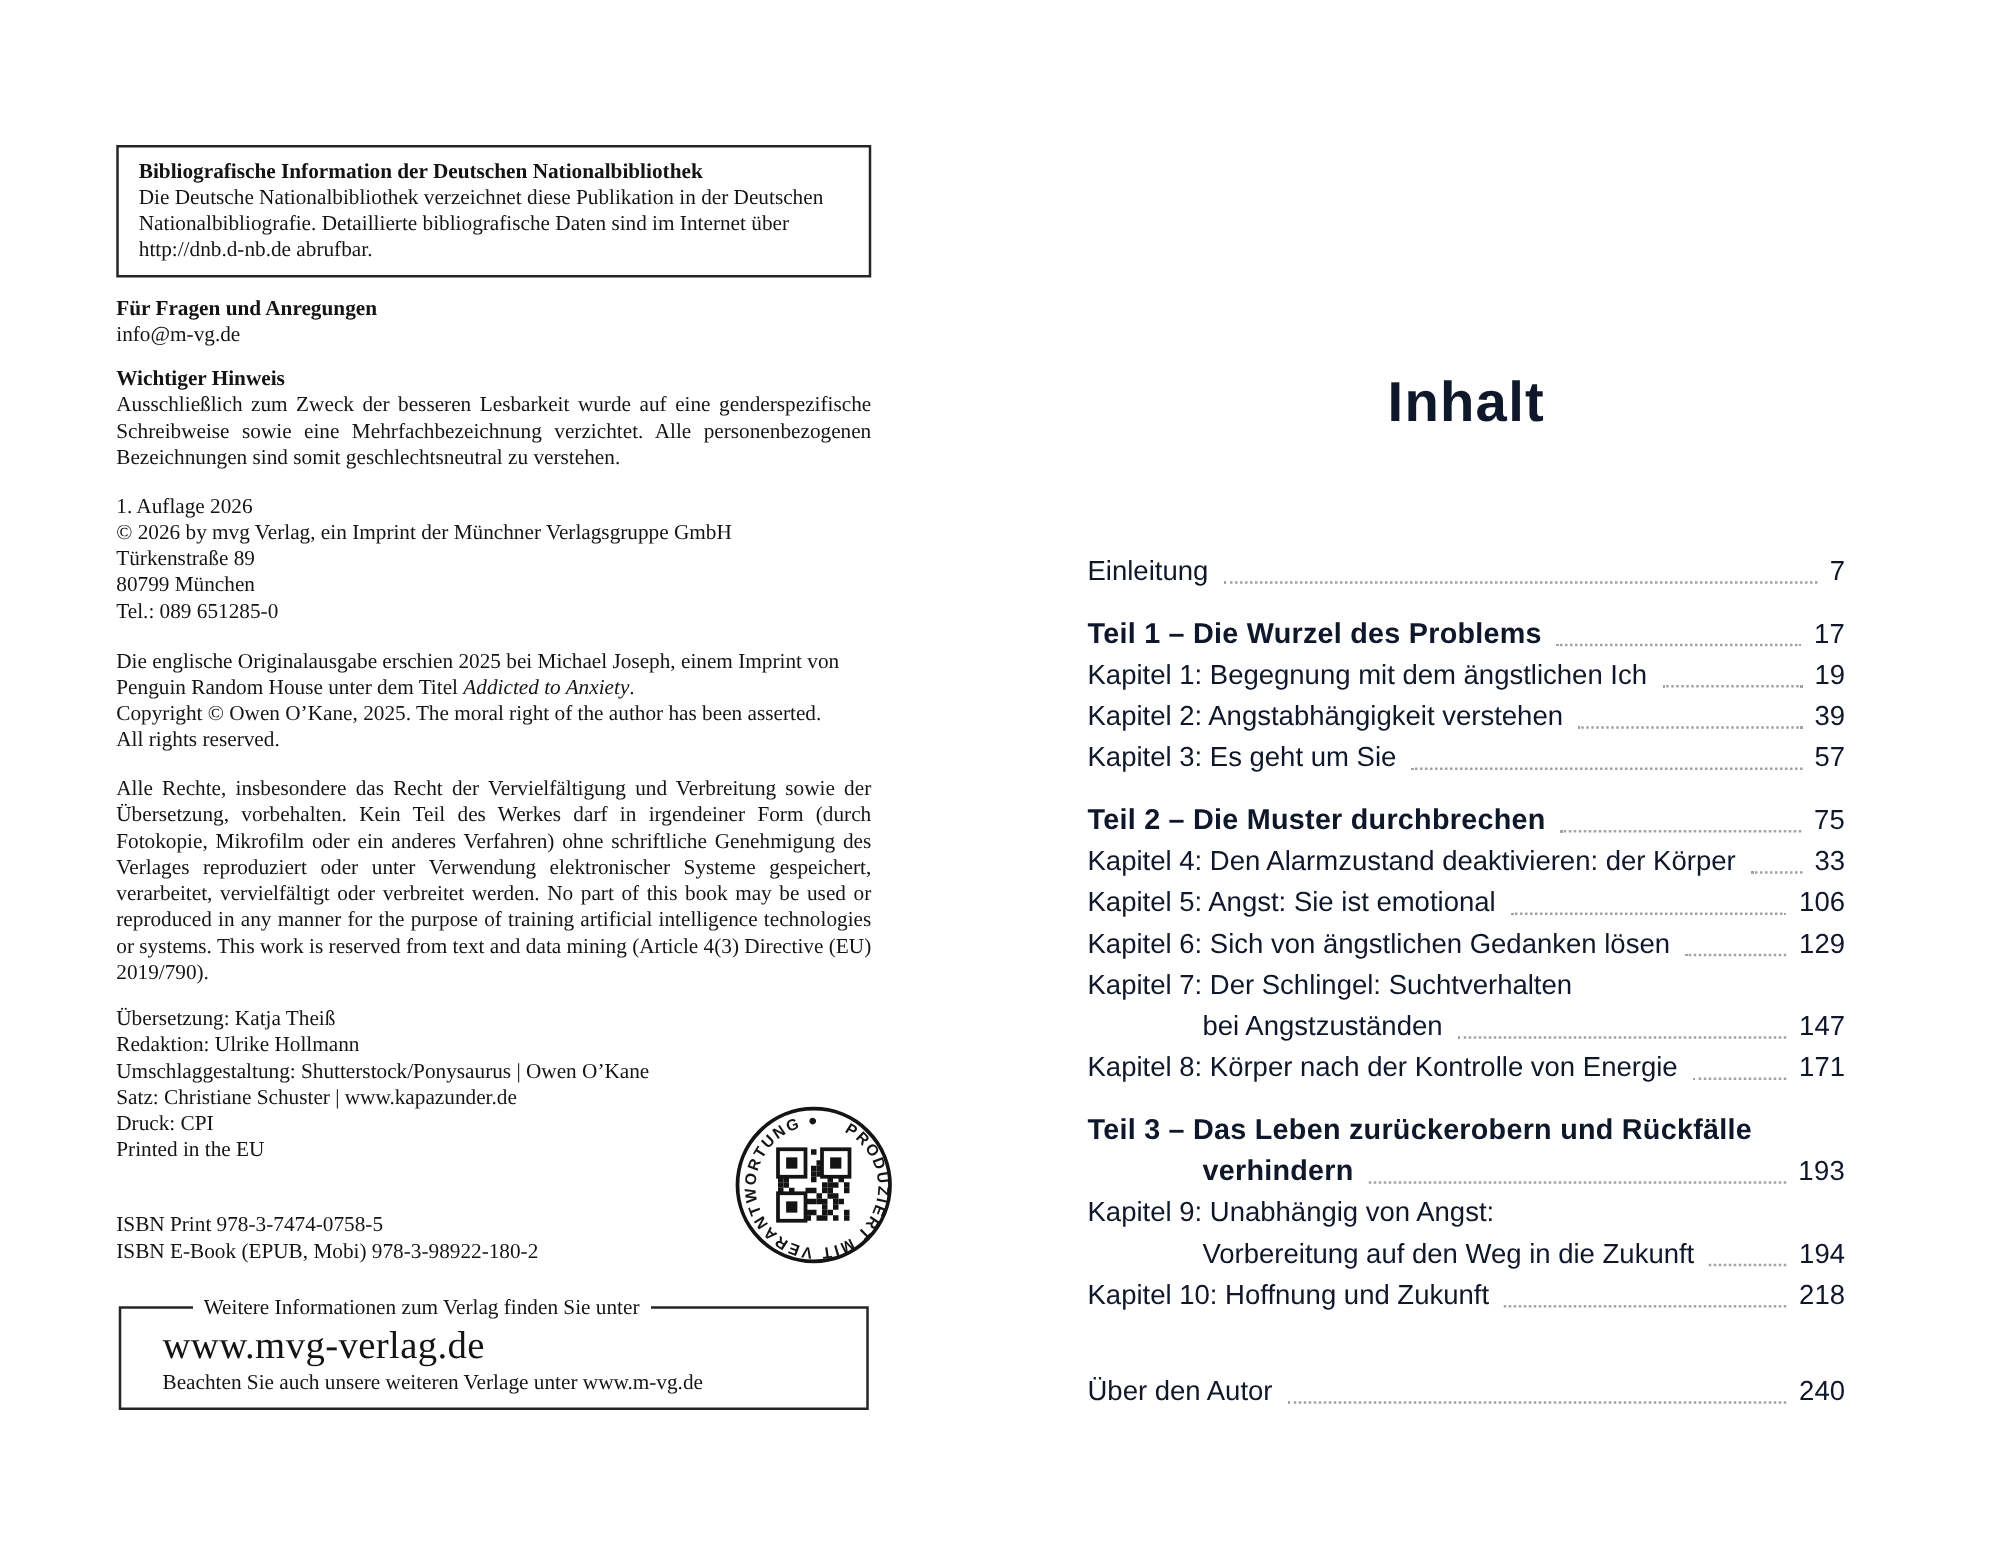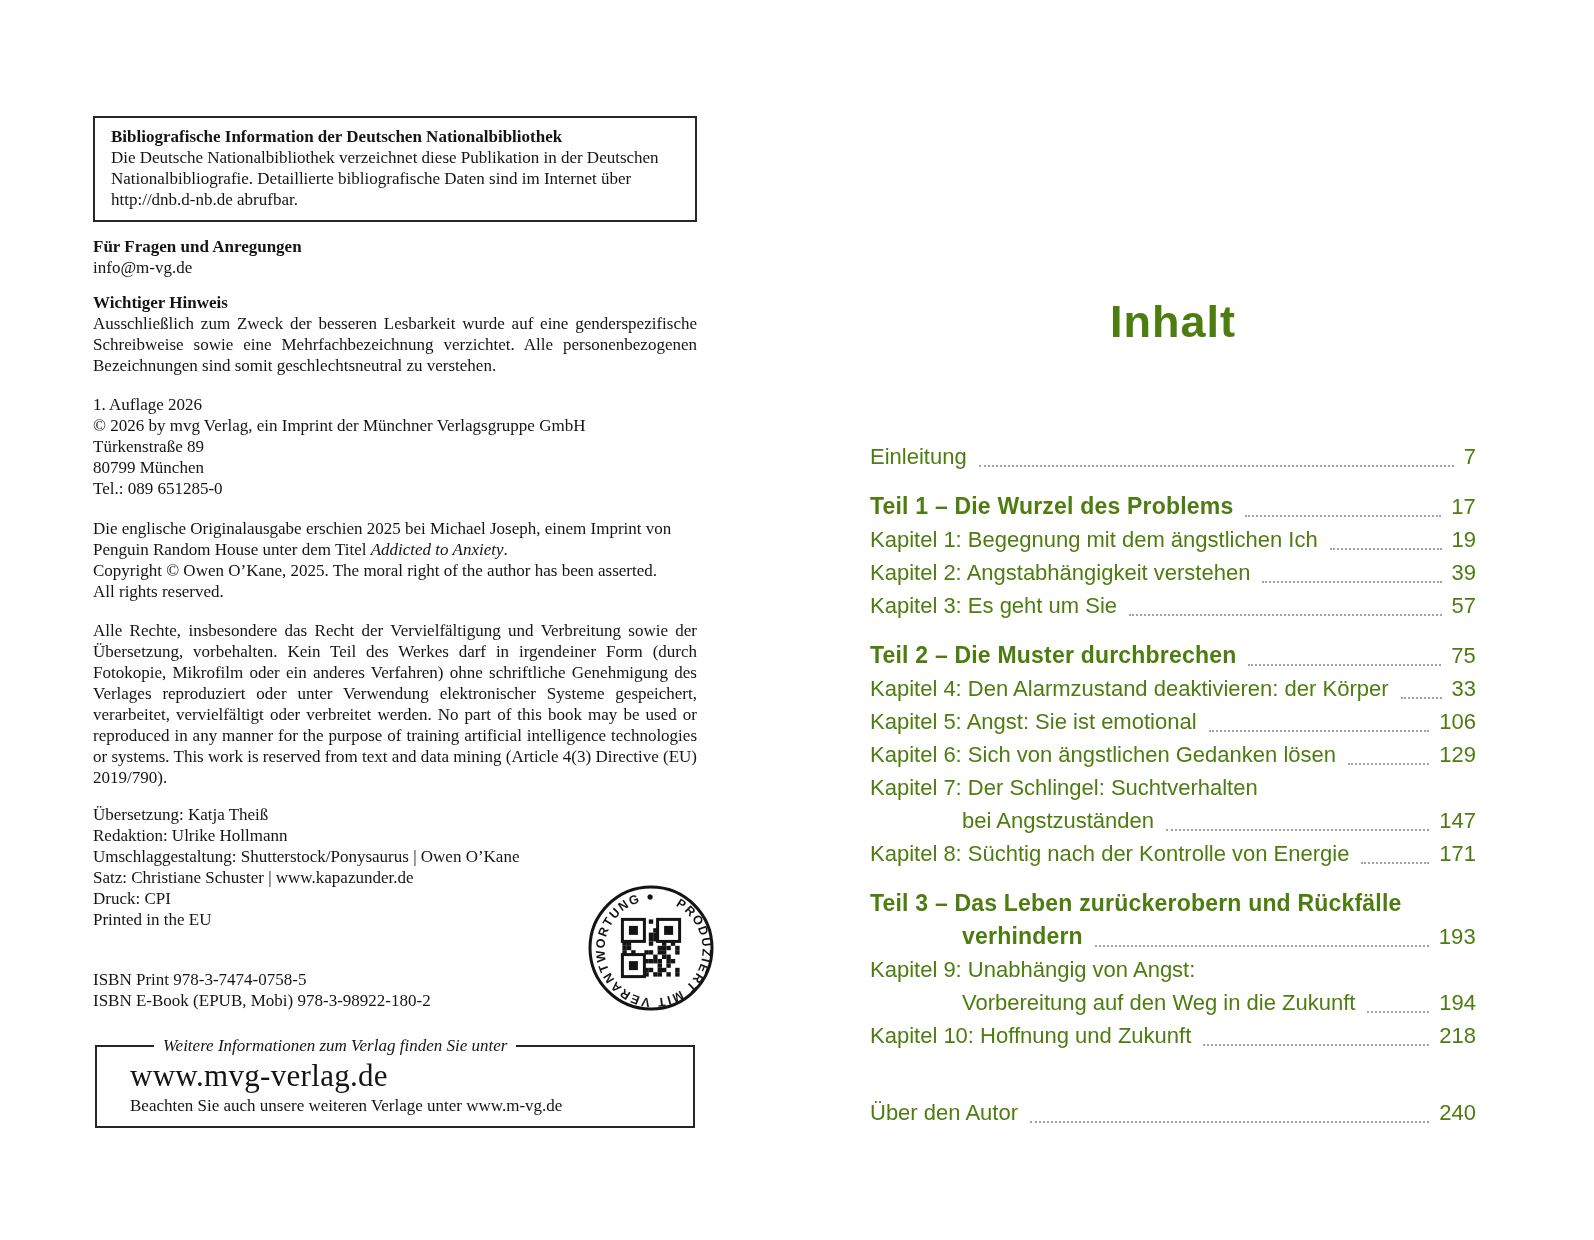--- a/index.html
+++ b/index.html
@@ -23,33 +23,33 @@
   .justify{text-align:justify;}
   .edition{margin-top:18px;}
   .original{margin-top:19px;}
   .rights{margin-top:18px;}
   .credits{margin-top:16px;}
   .isbn{margin-top:39px;}
   .footer-box{
     margin-top:24px;border:2px solid #262626;padding:2px 10px 10px 33px;
   }
   .footer-box legend{
-    margin-left:24px;padding:0 9px;font-size:17px;font-style:italic;
+    margin-left:24px;padding:0 9px;font-size:17px;
   }
   .footer-url{
     font-size:31px;font-weight:normal;line-height:34px;margin:1px 0 2px 0;
     letter-spacing:0.3px;
   }
   .stamp{
     position:absolute;left:494px;top:884px;width:128px;height:128px;
   }
   
   .page-right{
     position:absolute;left:870px;top:0;width:606px;
-    font-family:"Liberation Sans", sans-serif;color:#4d7c0f;
+    font-family:"Liberation Sans", sans-serif;color:#0f172a;
   }
   .toc-title{
     margin:298px 0 0 0;text-align:center;font-size:45px;line-height:48px;
     font-weight:bold;letter-spacing:1px;
   }
   .toc{margin-top:94px;}
   .toc-line{
     display:flex;align-items:flex-end;font-size:22px;line-height:33px;
     white-space:nowrap;
   }
@@ -252,21 +252,21 @@
           <span class="label">Kapitel 7: Der Schlingel: Suchtverhalten</span>
         </div>
         <div class="toc-line indent">
           <span class="label">bei Angstzuständen</span>
           <span class="leader"></span>
           <span class="num">147</span>
         </div>
       </div>
       <div class="toc-entry">
         <div class="toc-line">
-          <span class="label">Kapitel 8: Süchtig nach der Kontrolle von Energie</span>
+          <span class="label">Kapitel 8: Körper nach der Kontrolle von Energie</span>
           <span class="leader"></span>
           <span class="num">171</span>
         </div>
       </div>
       <div class="toc-entry is-bold" style="margin-top: 17px;">
         <div class="toc-line">
           <span class="label">Teil 3 – Das Leben zurückerobern und Rückfälle</span>
         </div>
         <div class="toc-line indent">
           <span class="label">verhindern</span>

